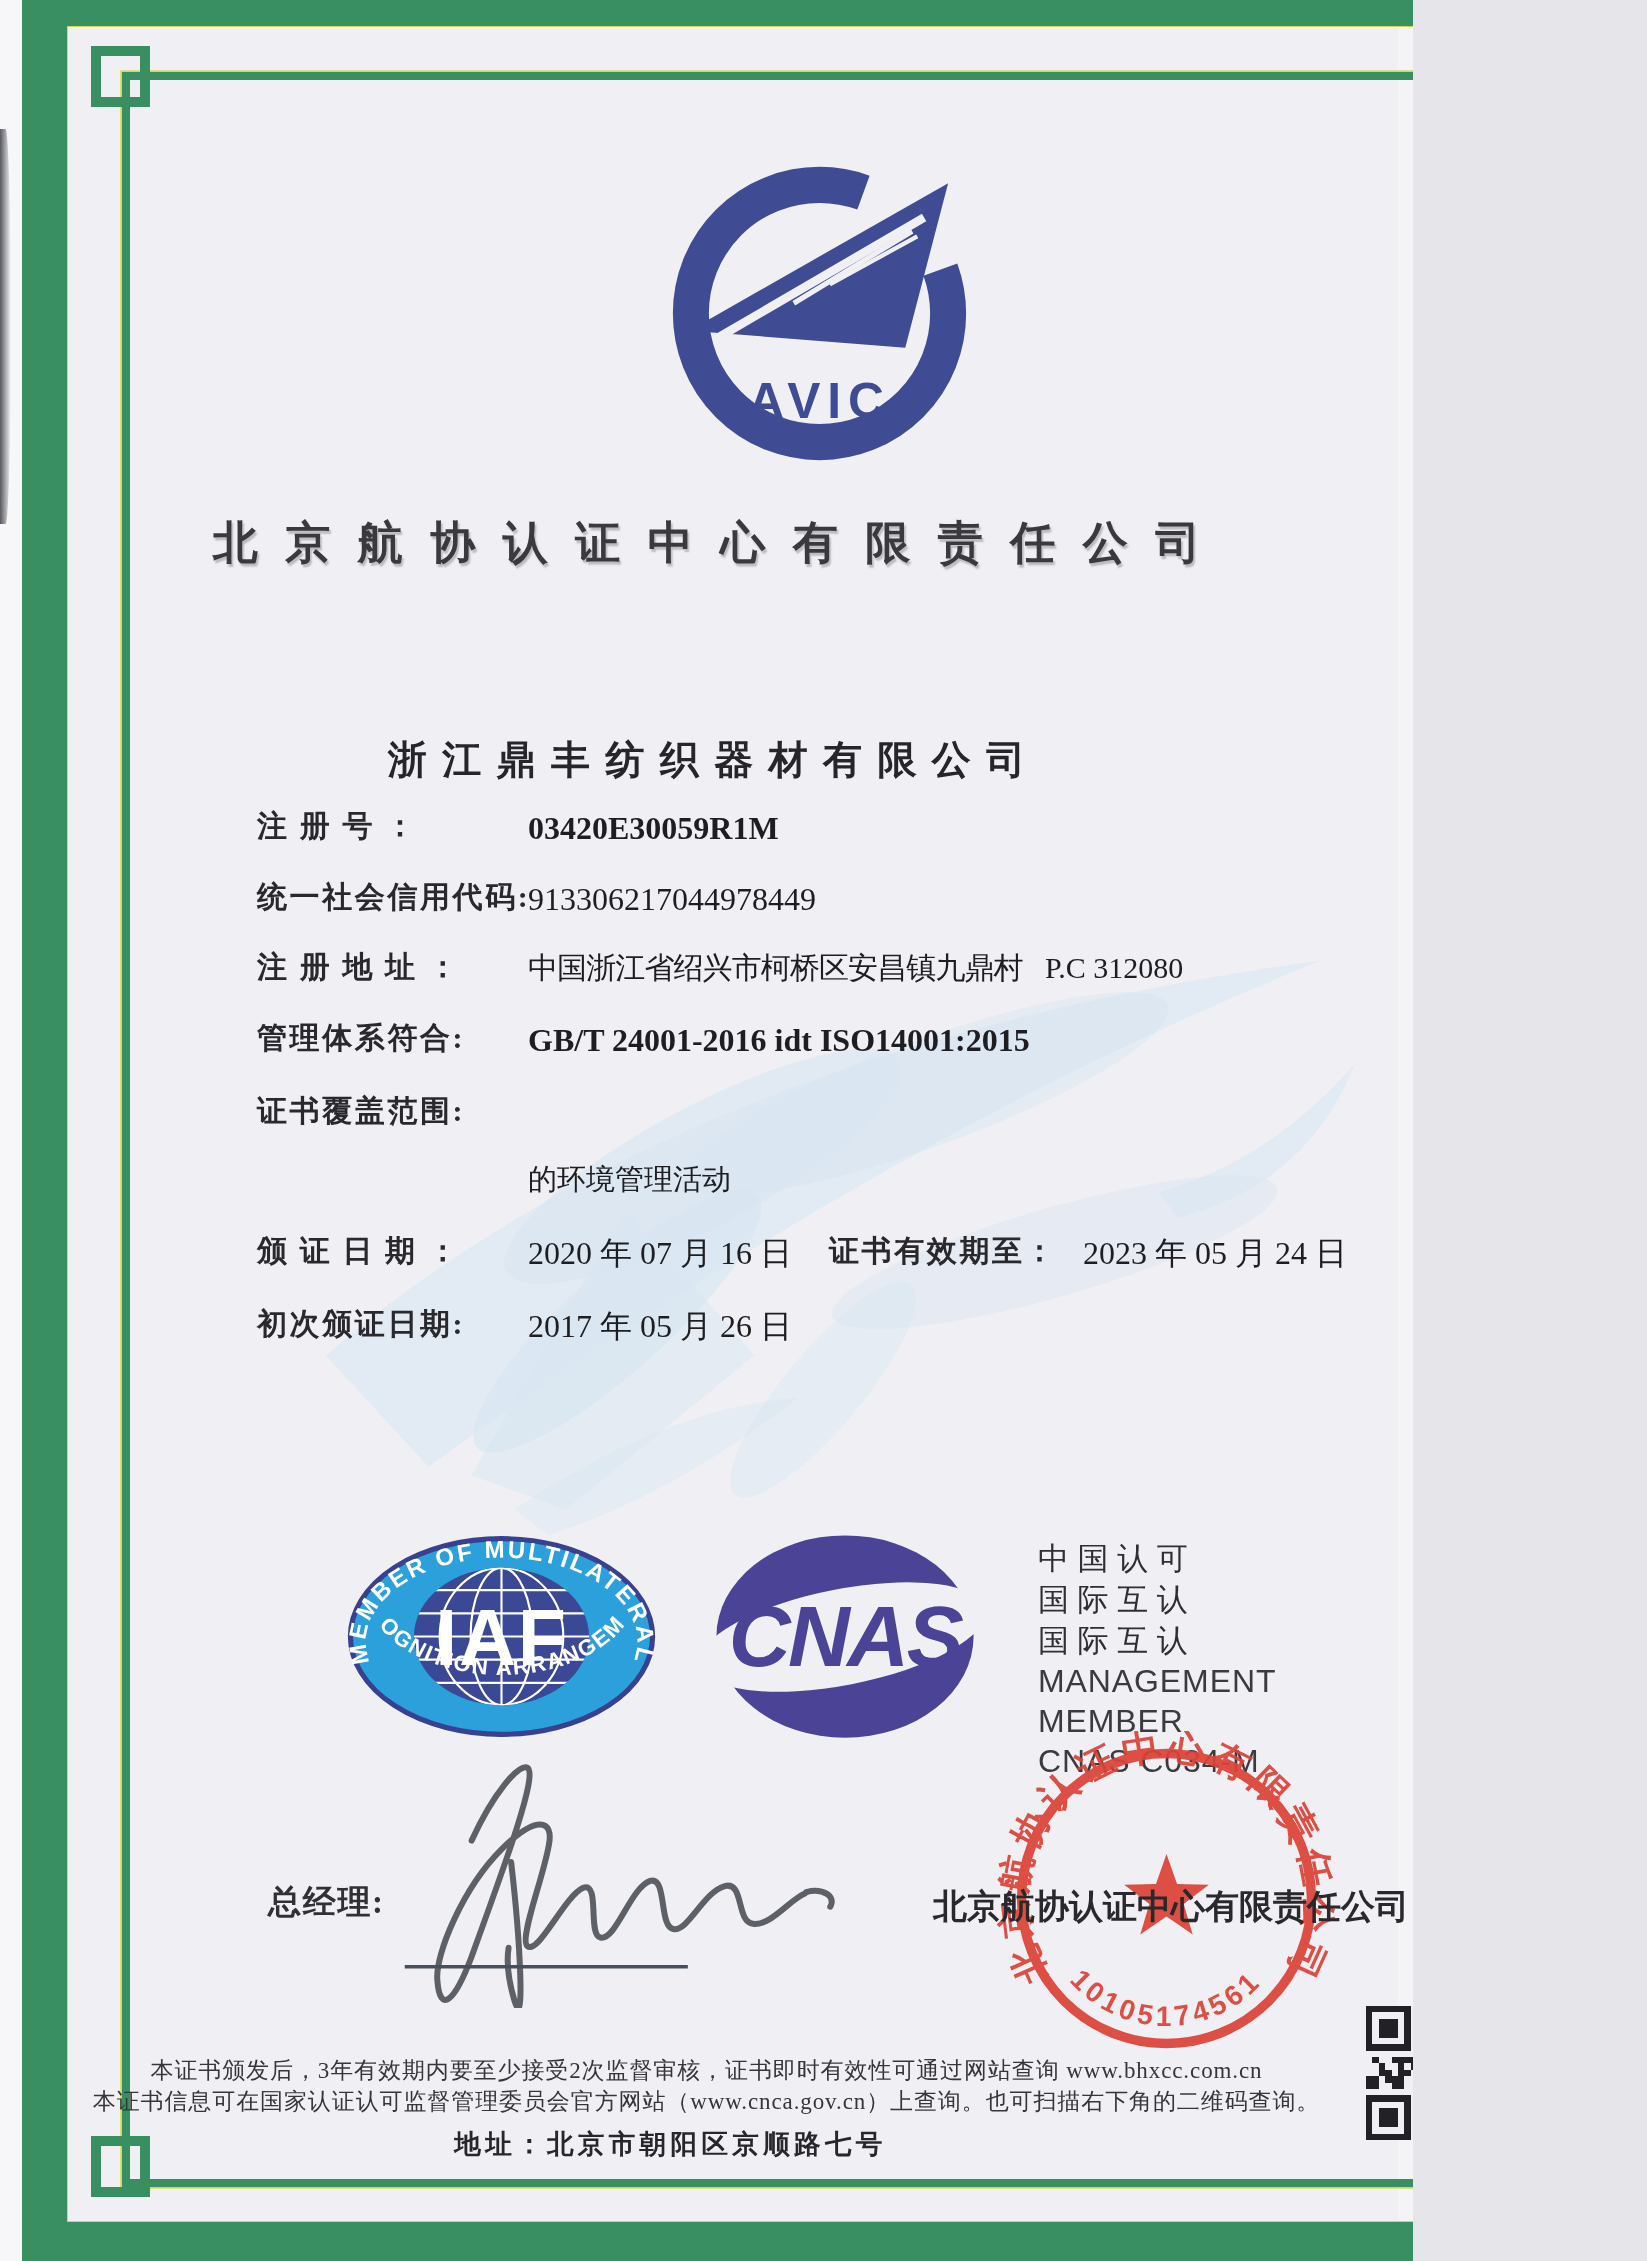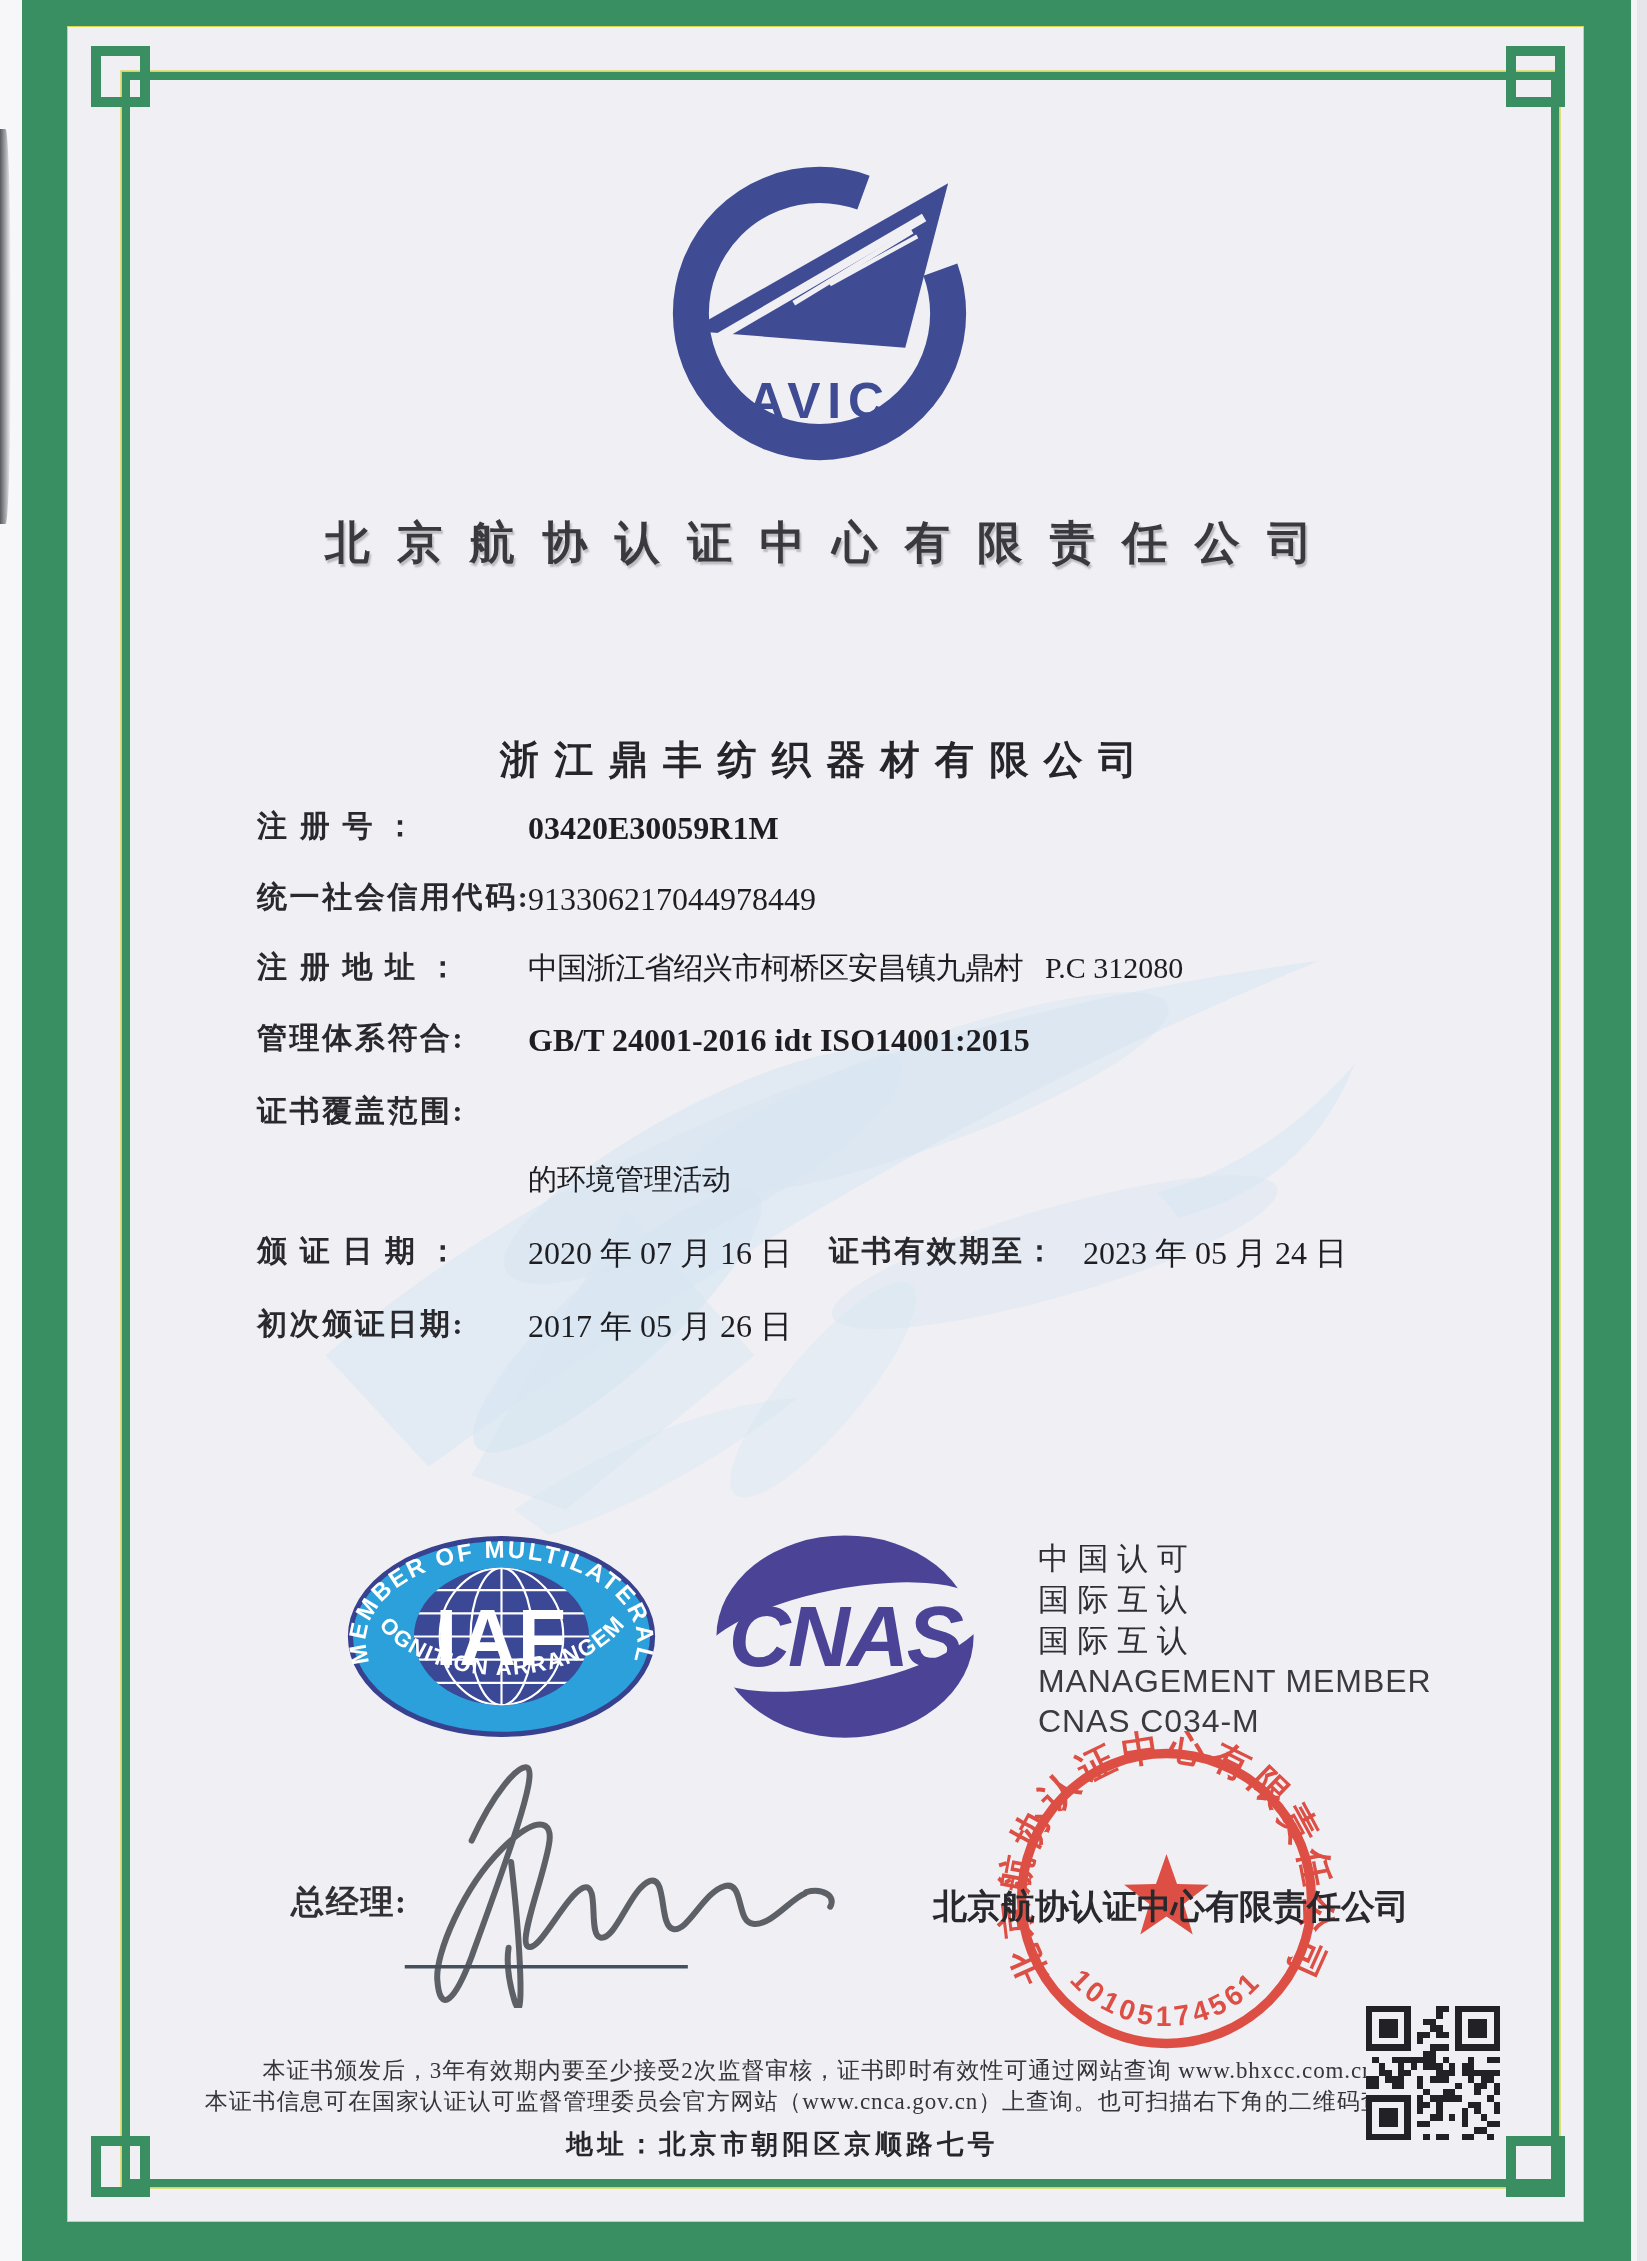--- a/index.html
+++ b/index.html
@@ -1,16 +1,16 @@
 <!DOCTYPE html>
 <html style="font-size:13.7px"><head>
 <meta charset="utf-8">
 <style>
   html,body{margin:0;padding:0;background:#e6e6ea;}
-  #paper{position:relative;width:1637px;height:2261px;background:#f0f0f4;overflow:hidden;
+  #paper{position:relative;width:1413px;height:2261px;background:#f0f0f4;overflow:hidden;
          font-family:"Liberation Serif","DejaVu Serif",serif;}
   
   .edge-left{position:absolute;left:0;top:0;width:22px;height:100%;background:#f7f7f9;}
   .edge-right{position:absolute;right:0;top:0;width:15.4px;height:100%;background:#f4f4f6;}
   .scan-smudge{position:absolute;left:0;top:129px;width:11px;height:395px;
                background:linear-gradient(90deg,#22242a,rgba(34,36,42,0));border-radius:0 60% 60% 0;opacity:.75;}
   
   .band{position:absolute;left:22px;top:0;width:1609px;height:2261px;box-sizing:border-box;
         border-style:solid;border-color:#3a8f62;border-width:27.5px 48px 39px 46px;}
   .band-hairline{position:absolute;left:67px;top:26px;width:1517px;height:2196px;box-sizing:border-box;
@@ -32,21 +32,21 @@
 
   .label{position:absolute;left:257px;font-size:30px;font-weight:bold;color:#29292d;letter-spacing:2.6px;
          line-height:1;white-space:pre;text-align:center;}
   .value{position:absolute;left:528px;font-size:32px;color:#1d1d22;line-height:1;white-space:pre;}
   .bold{font-weight:bold;}
 
   .accred-cn{font-size:31px;color:#2e2e33;letter-spacing:8.6px;line-height:41px;}
   .accred-en{font-size:32px;font-family:"Liberation Sans","DejaVu Sans",sans-serif;color:#3a3a3f;
              letter-spacing:0.9px;line-height:40px;}
 
-  .gm-label{position:absolute;left:268px;top:1880px;font-size:33px;font-weight:bold;color:#303035;letter-spacing:1.7px;margin-left:23px;}
+  .gm-label{position:absolute;left:268px;top:1880px;font-size:33px;font-weight:bold;color:#303035;letter-spacing:1.7px;}
   .issuer-line{position:absolute;left:933px;top:1884px;font-size:34px;font-weight:bold;color:#29292d;
                letter-spacing:0;z-index:6;}
   .footer-line{font-size:23px;color:#35353a;letter-spacing:0.9px;}
   .footer-addr{font-size:26.6px;font-weight:bold;color:#26262b;letter-spacing:4.3px;}
 
   svg text{user-select:none;}
 </style>
 </head>
 <body>
 

